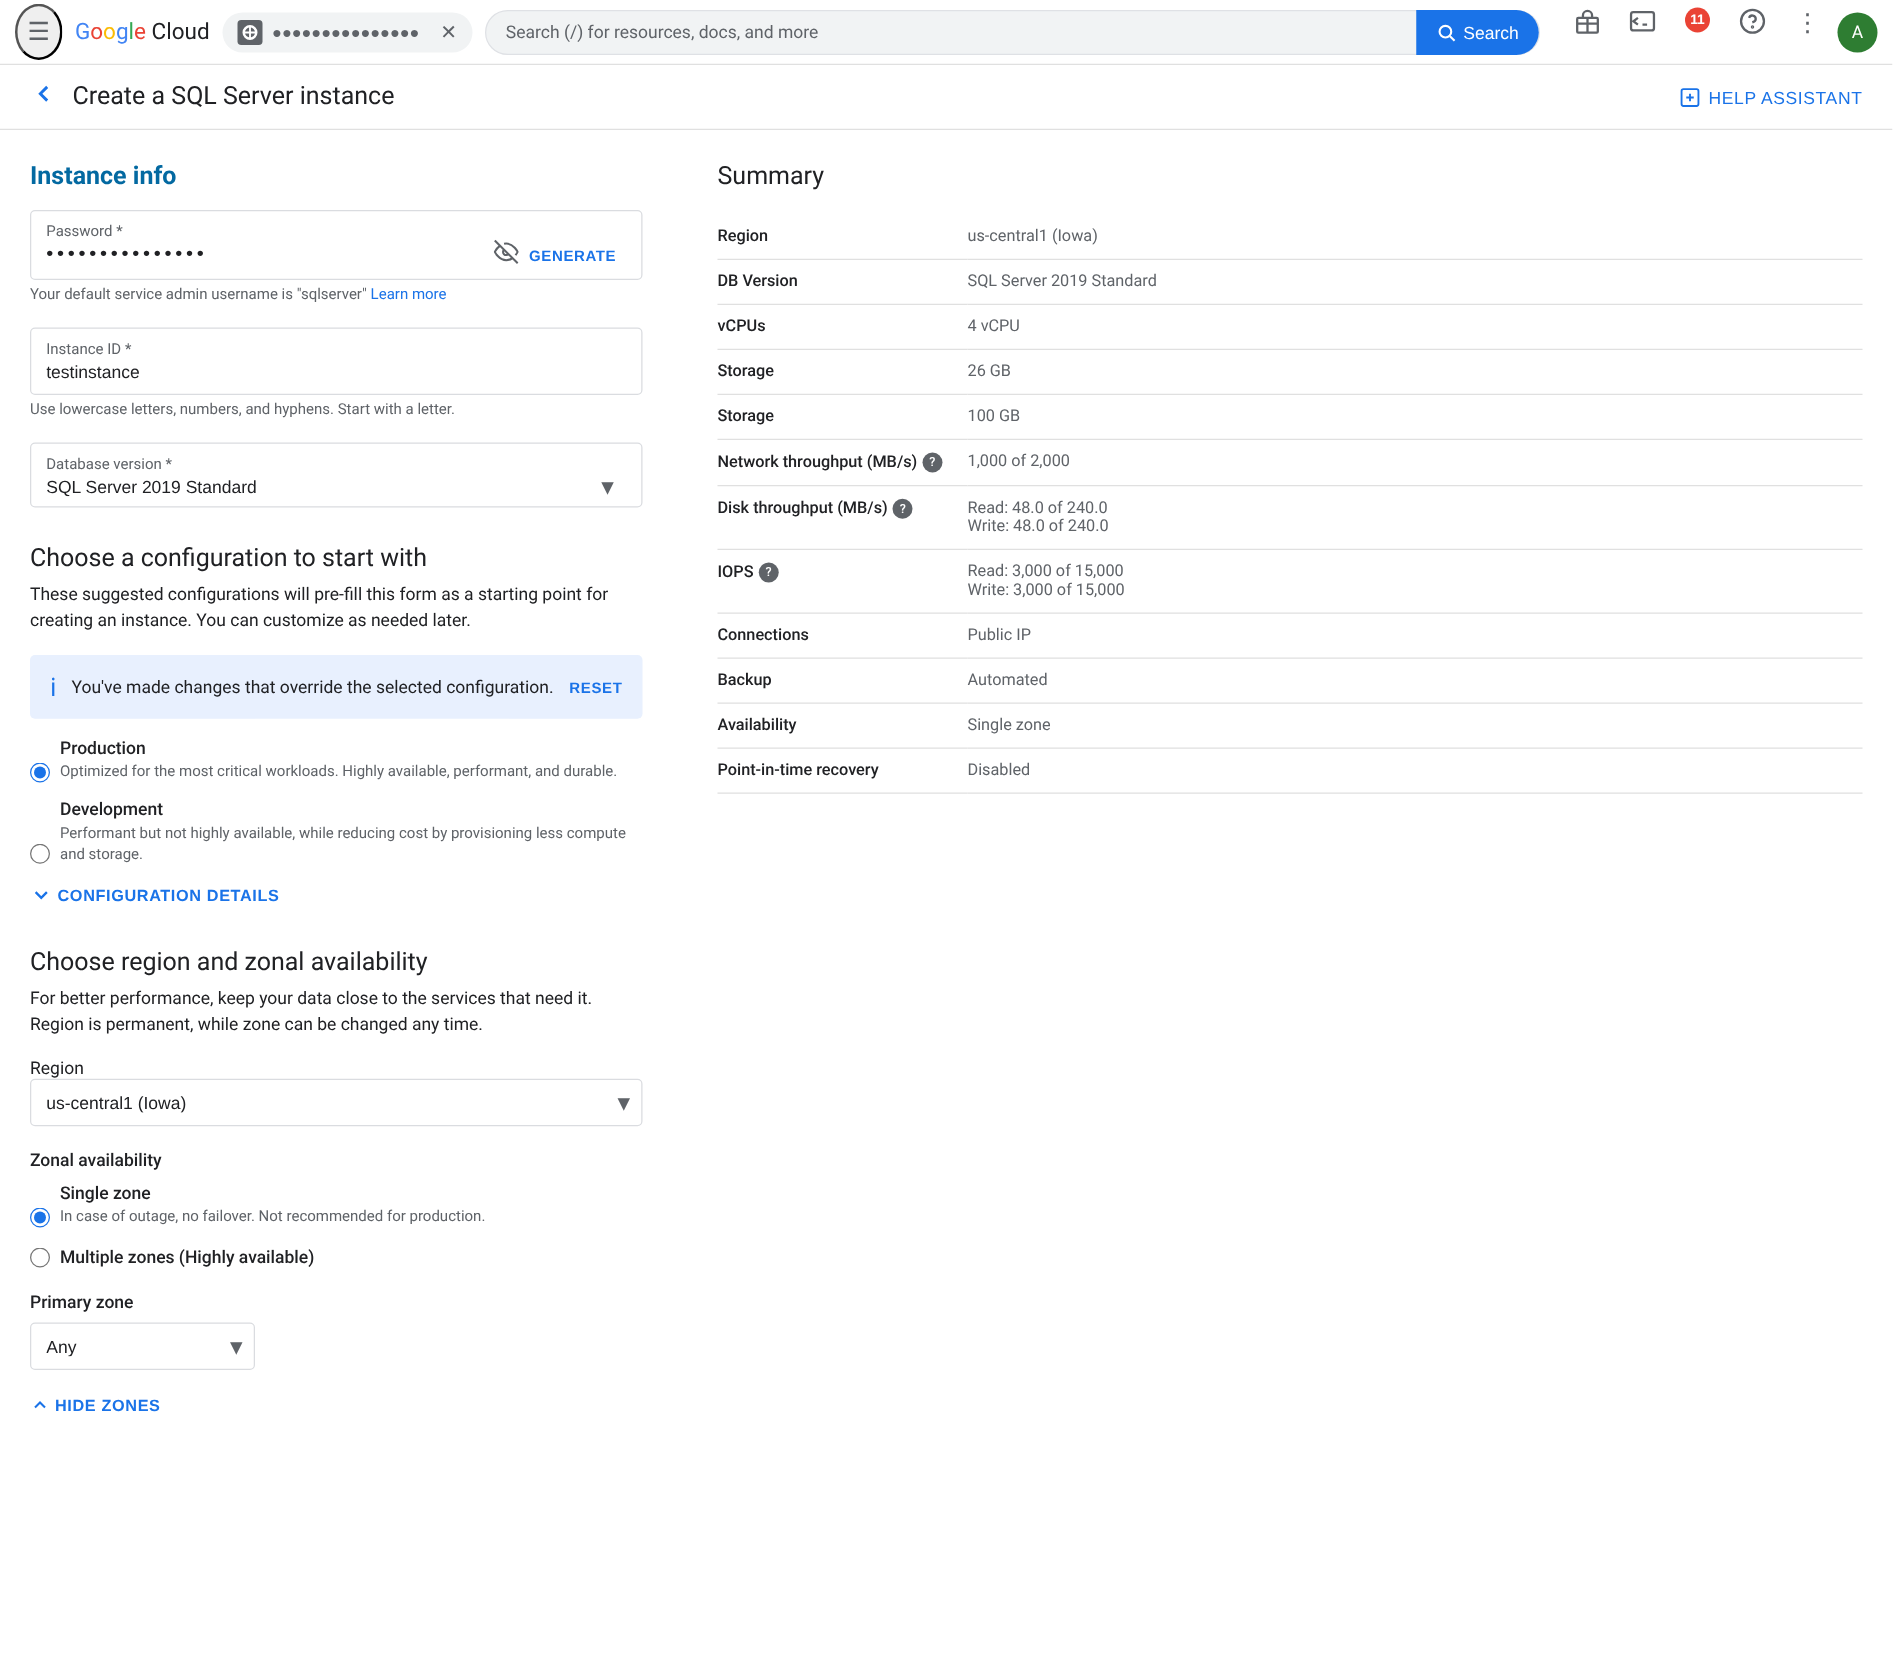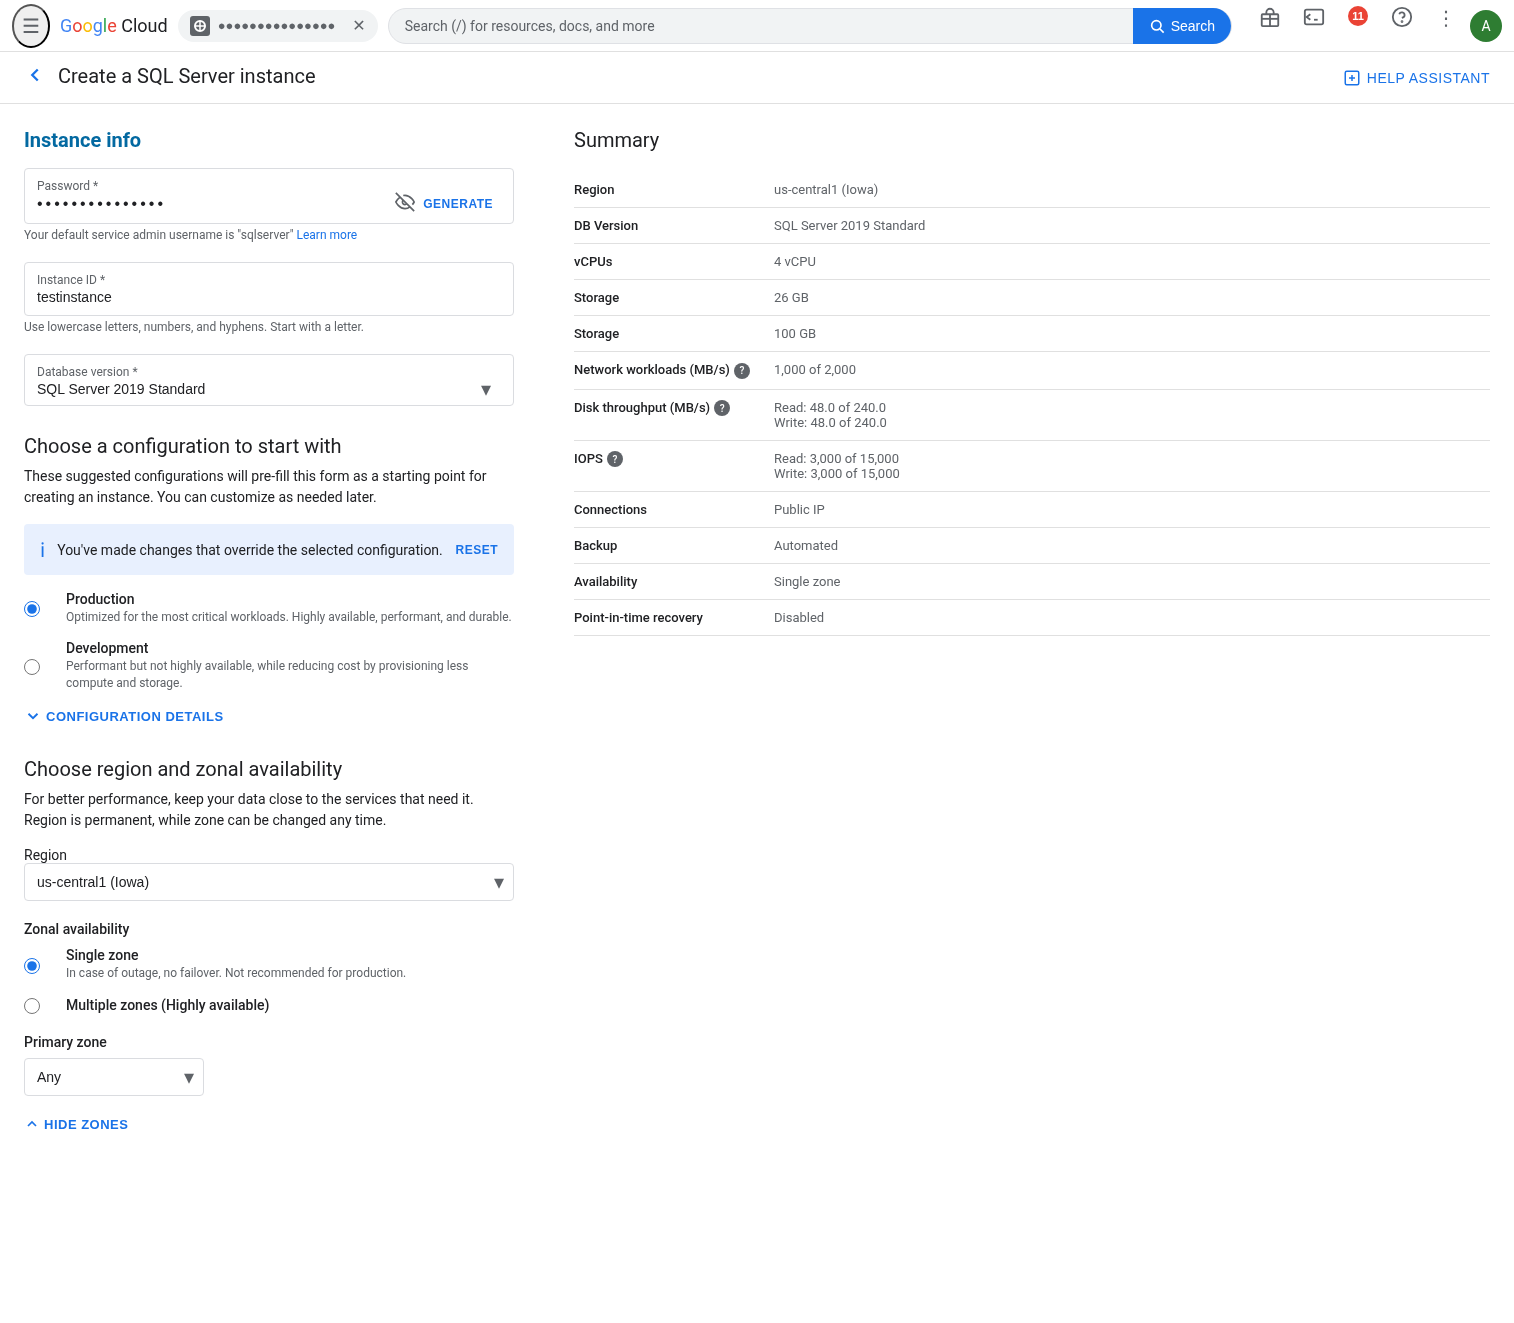--- a/index.html
+++ b/index.html
@@ -107,21 +107,21 @@
       display: flex; align-items: center; gap: 12px;
       background: #e8f0fe; border-radius: 4px; padding: 12px 16px;
       margin-bottom: 16px;
     }
     .info-icon { color: #1a73e8; font-size: 20px; flex-shrink: 0; }
     .info-text { flex: 1; font-size: 14px; color: #202124; }
     .reset-btn { color: #1a73e8; font-size: 12px; font-weight: 600; cursor: pointer; border: none; background: none; letter-spacing: 0.5px; }
 
     
     .radio-group { margin-bottom: 16px; }
-    .radio-option { display: flex; align-items: center; gap: 26px; margin-bottom: 14px; cursor: pointer; }
+    .radio-option { display: flex; align-items: flex-end; gap: 8px; margin-bottom: 14px; cursor: pointer; }
     .radio-input { margin-top: 2px; width: 16px; height: 16px; accent-color: #1a73e8; cursor: pointer; flex-shrink: 0; }
     .radio-label-group {}
     .radio-label { font-size: 14px; font-weight: 500; color: #202124; }
     .radio-desc { font-size: 12px; color: #5f6368; margin-top: 2px; line-height: 1.4; }
 
     
     .config-details-link {
       display: flex; align-items: center; gap: 4px;
       color: #1a73e8; font-size: 13px; font-weight: 600; cursor: pointer;
       border: none; background: none; letter-spacing: 0.5px; text-transform: uppercase;
@@ -401,21 +401,21 @@
           </tr>
           <tr>
             <td><span>Storage</span></td>
             <td style="white-space: pre-line;">26 GB</td>
           </tr>
           <tr>
             <td><span>Storage</span></td>
             <td style="white-space: pre-line;">100 GB</td>
           </tr>
           <tr>
-            <td><span>Network workloads (MB/s)</span><span class="help-icon">?</span></td>
+            <td><span>Network throughput (MB/s)</span><span class="help-icon">?</span></td>
             <td style="white-space: pre-line;">1,000 of 2,000</td>
           </tr>
           <tr>
             <td><span>Disk throughput (MB/s)</span><span class="help-icon">?</span></td>
             <td style="white-space: pre-line;">Read: 48.0 of 240.0
 Write: 48.0 of 240.0</td>
           </tr>
           <tr>
             <td><span>IOPS</span><span class="help-icon">?</span></td>
             <td style="white-space: pre-line;">Read: 3,000 of 15,000

